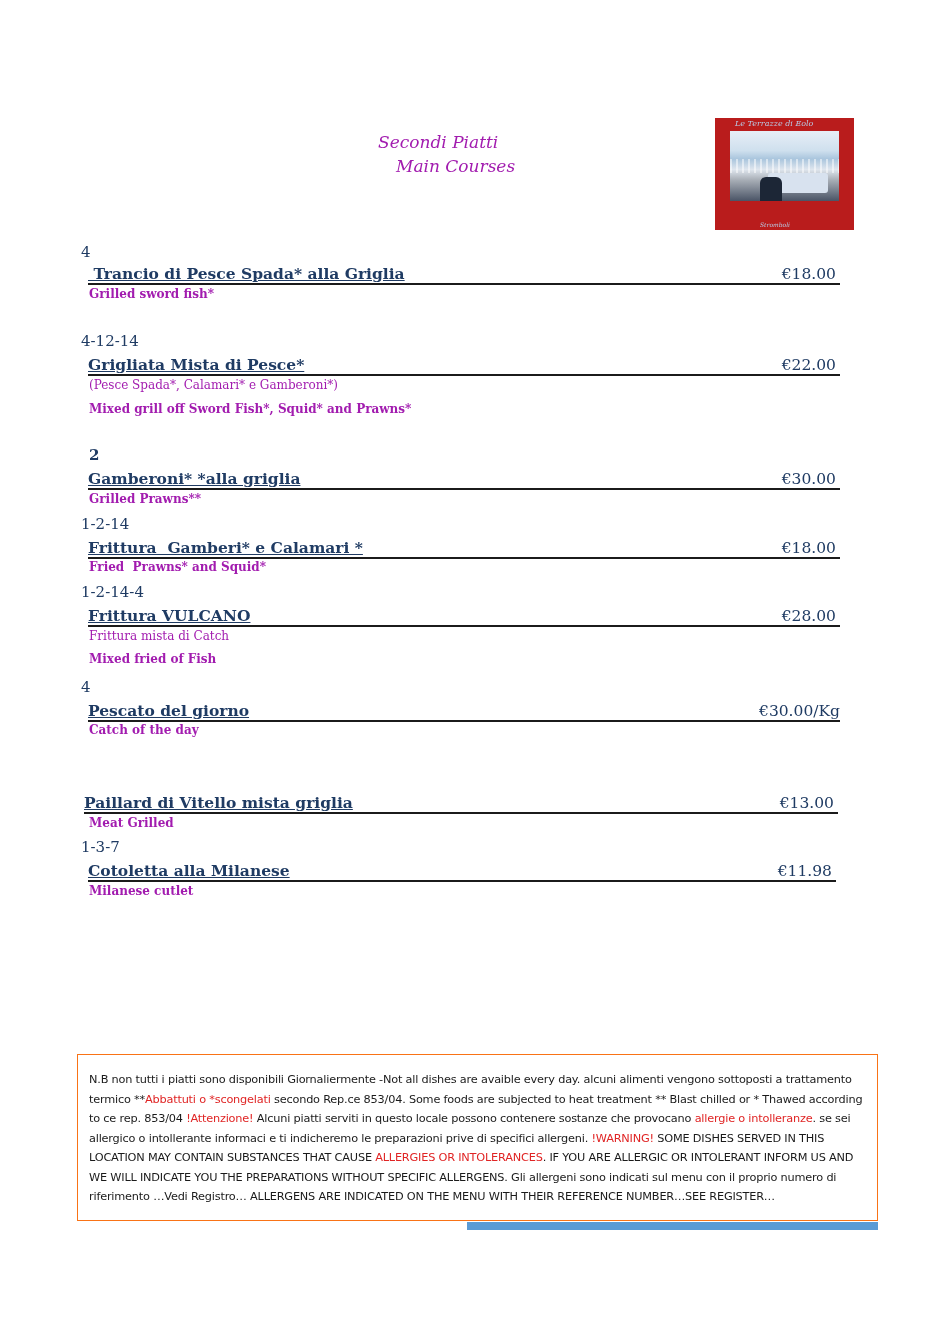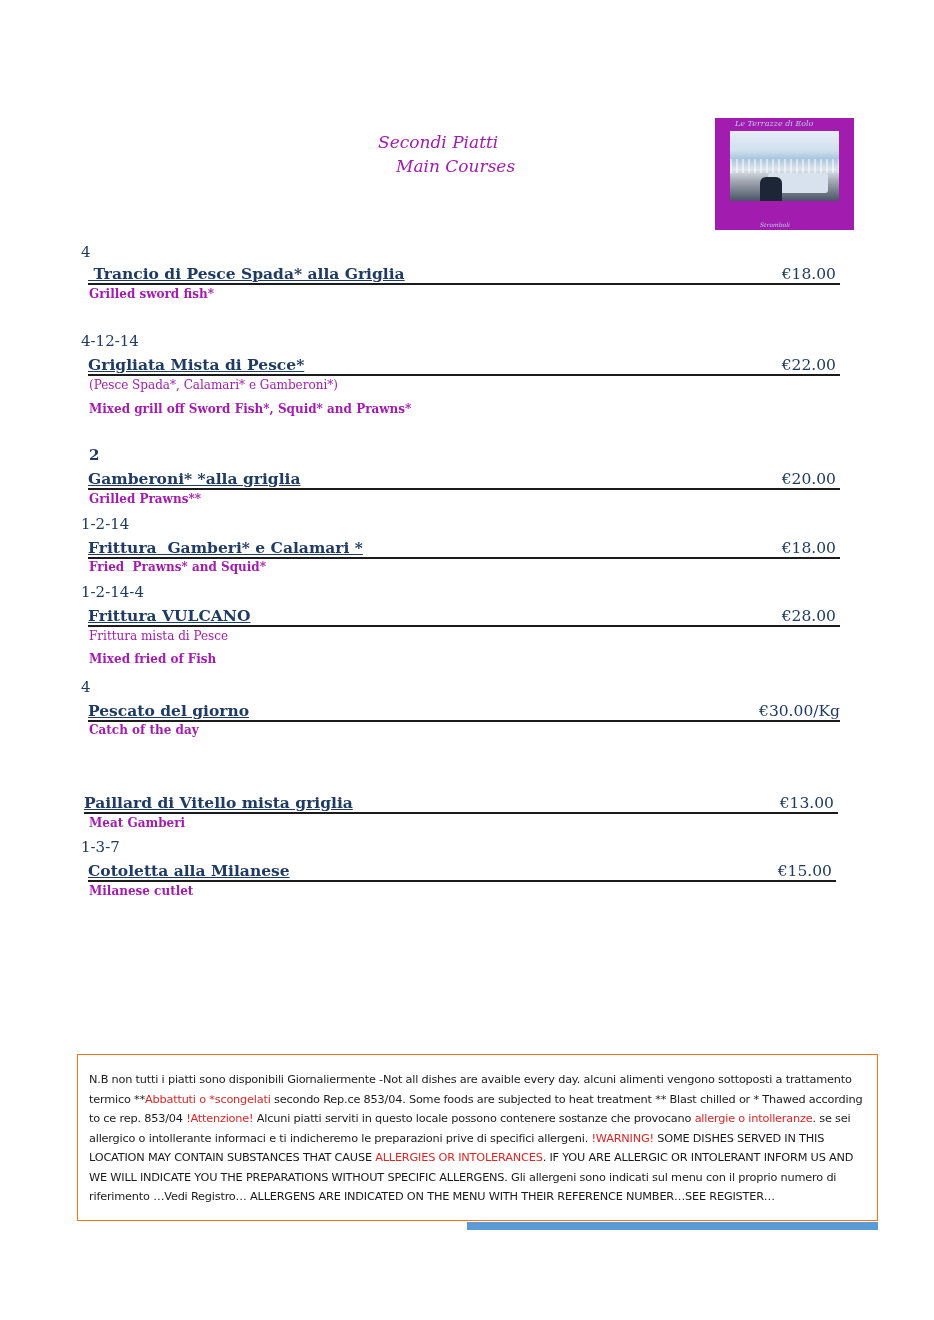--- a/index.html
+++ b/index.html
@@ -1,20 +1,20 @@
 <!DOCTYPE html>
 <html><head>
   <meta charset="utf-8">
   <style>
     html, body { margin: 0; padding: 0; background: #ffffff; }
     body { width: 934px; height: 1320px; position: relative; overflow: hidden; font-family: "DejaVu Serif", serif; color: #1f3b63; }
     .title { position: absolute; left: 378px; top: 130px; font-family: "DejaVu Serif", serif; font-style: italic; color: #a21caf; font-size: 17px; line-height: 24px; }
     .title .l2 { padding-left: 18px; display: block; }
     .title .l1 { display: block; }
-    .photo { position: absolute; left: 715px; top: 118px; width: 139px; height: 112px; background: #a21caf; box-sizing: border-box; }
+    .photo { position: absolute; left: 715px; top: 118px; width: 139px; height: 112px; background: #b91c1c; box-sizing: border-box; }
     .photo .script { position: absolute; left: 20px; top: 1px; font-size: 8px; color: #b9c9e4; font-style: italic; font-family: "DejaVu Serif", serif; }
     .photo .inner { position: absolute; left: 15px; top: 13px; width: 109px; height: 70px; background: linear-gradient(#e7eef6 0%, #cfe0ee 28%, #a9c5dd 40%, #dfe6ee 55%, #a8aeb6 70%, #4a5466 100%); overflow: hidden; }
     .photo .table { position: absolute; left: 38px; top: 42px; width: 60px; height: 20px; background: #d8e2ef; border-radius: 3px; }
     .photo .chair { position: absolute; left: 30px; top: 46px; width: 22px; height: 24px; background: #1c2636; border-radius: 6px 6px 0 0; }
     .photo .rail { position: absolute; left: 0; top: 28px; width: 109px; height: 14px; background: repeating-linear-gradient(90deg, rgba(255,255,255,0.5) 0 2px, transparent 2px 6px); }
     .photo .sig { position: absolute; left: 45px; bottom: 2px; font-size: 6px; color: #b9c9e4; font-style: italic; }
 
     .menu { position: absolute; left: 0; top: 0; width: 934px; }
     .allergen { position: absolute; left: 81px; font-size: 15px; color: #1f3b63; font-family: "DejaVu Serif", serif; }
     .dish-row { position: absolute; left: 88px; width: 752px; height: 22px; border-bottom: 2px solid #1b1b1b; text-align: center; }
@@ -58,56 +58,56 @@
   <div class="dish-row" style="top:352px">
     <span class="dish-name">Grigliata Mista di Pesce*</span>
     <span class="dish-price">€22.00</span>
   </div>
   <div class="desc" style="top:378px">(Pesce Spada*, Calamari* e Gamberoni*)</div>
   <div class="desc bold" style="top:402px">Mixed grill off Sword Fish*, Squid* and Prawns*</div>
 
   <div class="allergen" style="top:446px; left:89px; font-weight:bold">2</div>
   <div class="dish-row" style="top:466px">
     <span class="dish-name">Gamberoni* *alla griglia</span>
-    <span class="dish-price">€20.00</span>
+    <span class="dish-price">€30.00</span>
   </div>
   <div class="desc bold" style="top:492px">Grilled Prawns**</div>
 
   <div class="allergen" style="top:515px">1-2-14</div>
   <div class="dish-row" style="top:535px">
     <span class="dish-name">Frittura  Gamberi* e Calamari *</span>
     <span class="dish-price">€18.00</span>
   </div>
   <div class="desc bold" style="top:560px">Fried  Prawns* and Squid*</div>
 
   <div class="allergen" style="top:583px">1-2-14-4</div>
   <div class="dish-row" style="top:603px">
     <span class="dish-name">Frittura VULCANO</span>
     <span class="dish-price">€28.00</span>
   </div>
-  <div class="desc" style="top:629px">Frittura mista di Pesce</div>
+  <div class="desc" style="top:629px">Frittura mista di Catch</div>
   <div class="desc bold" style="top:652px">Mixed fried of Fish</div>
 
   <div class="allergen" style="top:678px">4</div>
   <div class="dish-row" style="top:698px">
     <span class="dish-name">Pescato del giorno</span>
     <span class="dish-price" style="right:0">€30.00/Kg</span>
   </div>
   <div class="desc bold" style="top:723px">Catch of the day</div>
 
   <div class="dish-row" style="top:790px; left:84px; width:754px">
     <span class="dish-name">Paillard di Vitello mista griglia</span>
     <span class="dish-price">€13.00</span>
   </div>
-  <div class="desc bold" style="top:816px">Meat Gamberi</div>
+  <div class="desc bold" style="top:816px">Meat Grilled</div>
 
   <div class="allergen" style="top:838px">1-3-7</div>
   <div class="dish-row" style="top:858px; width:748px">
     <span class="dish-name">Cotoletta alla Milanese</span>
-    <span class="dish-price">€15.00</span>
+    <span class="dish-price">€11.98</span>
   </div>
   <div class="desc bold" style="top:884px">Milanese cutlet</div>
 </div>
 
 <div class="notice">
   <span>N.B non tutti i piatti sono disponibili Giornaliermente -Not all dishes are avaible every day. alcuni alimenti vengono sottoposti a trattamento termico **</span><span class="red">Abbattuti  o *scongelati</span><span> secondo Rep.ce 853/04. Some foods are subjected to heat treatment ** Blast chilled or * Thawed according to ce rep. 853/04   </span><span class="red">!Attenzione!</span><span> Alcuni piatti serviti in questo locale possono contenere sostanze che provocano </span><span class="red">allergie o intolleranze</span><span>. se sei allergico o intollerante informaci e ti indicheremo le preparazioni prive di specifici allergeni. </span><span class="red">!WARNING!</span><span> SOME DISHES SERVED IN THIS LOCATION MAY CONTAIN SUBSTANCES THAT CAUSE </span><span class="red">ALLERGIES OR INTOLERANCES</span><span>. IF YOU ARE ALLERGIC OR INTOLERANT INFORM US AND WE WILL INDICATE YOU THE PREPARATIONS WITHOUT SPECIFIC ALLERGENS. Gli allergeni sono indicati sul menu con il proprio numero di riferimento …Vedi Registro…  ALLERGENS ARE INDICATED ON THE MENU WITH THEIR REFERENCE NUMBER…SEE REGISTER…</span>
 </div>
 <div class="bluebar"></div>
 
 </body></html>

